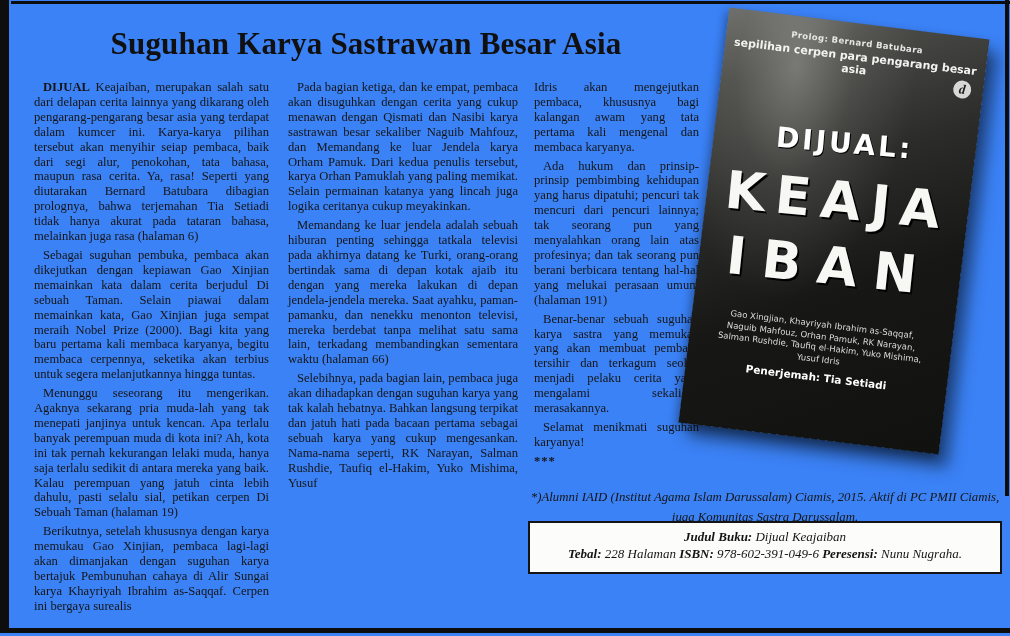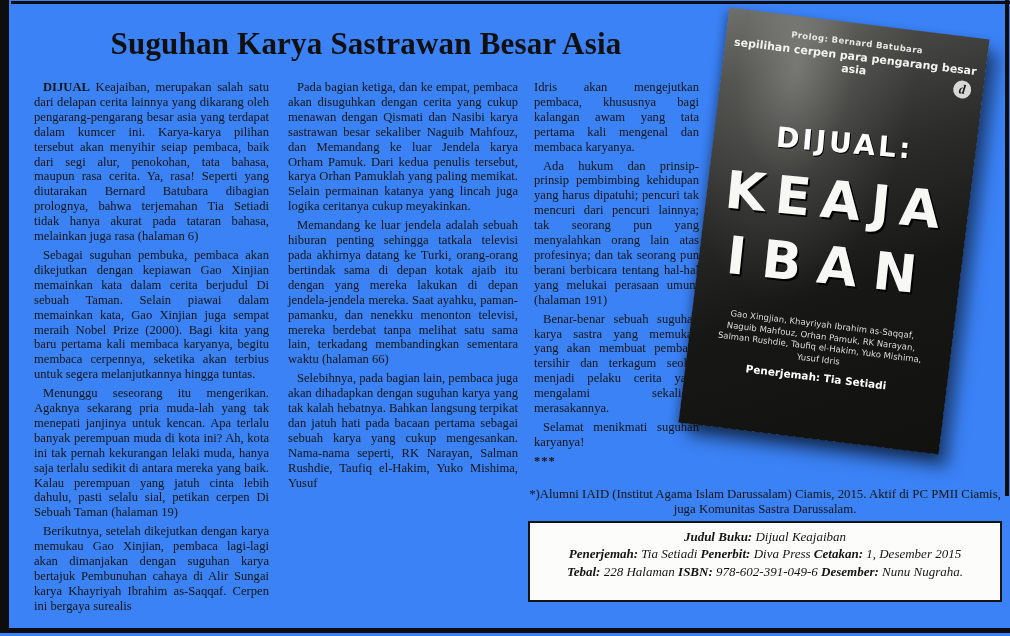--- a/index.html
+++ b/index.html
@@ -29,27 +29,27 @@
   .col-1 { left:30px;  width:243px; }
   .col-2 { left:284px; width:238px; }
   .col-3 { left:530px; width:173px; }
   .col p { margin:4px; text-indent:9px; }
   .col p.no-indent { text-indent:0; }
   .col p.stars { font-weight:bold; text-indent:0; text-align:left; letter-spacing:1px; }
   .col p b { font-weight:bold; }
 
   .footnote {
     position:absolute; left:528px; top:487px; width:474px;
-    font-size:12.8px; line-height:15px;
+    font-style:italic; font-size:12.8px; line-height:20px;
     text-align:center; color:#151515;
   }
 
   .book-box {
     position:absolute; left:528px; top:521px; width:474px;
-    border:2px solid #141414; padding:5px 12px 20px 12px;
+    border:2px solid #141414; padding:5px 12px 9px 12px;
     font-style:italic; font-size:13px; line-height:17.4px;
     text-align:center; color:#141414; background:#fcfcfa;
   }
   .book-box b { font-weight:bold; }
 
   
   .cover {
     position:absolute; left:703px; top:22px; width:262px; height:418px;
     transform:rotate(7deg);
     background:
@@ -80,41 +80,40 @@
   <div class="edge-top"></div>
   <div class="edge-bottom"></div>
   <div class="edge-right"></div>
 
   <h1 class="headline">Suguhan Karya Sastrawan Besar Asia</h1>
 
   <div class="col col-1">
       <p><b>DIJUAL</b> Keajaiban, merupakan salah satu dari delapan cerita lainnya yang dikarang oleh pengarang-pengarang besar asia yang terdapat dalam kumcer ini. Karya-karya pilihan tersebut akan menyihir seiap pembaca, baik dari segi alur, penokohan, tata bahasa, maupun rasa cerita. Ya, rasa! Seperti yang diutarakan Bernard Batubara dibagian prolognya, bahwa terjemahan Tia Setiadi tidak hanya akurat pada tataran bahasa, melainkan juga rasa (halaman 6)</p>
       <p>Sebagai suguhan pembuka, pembaca akan dikejutkan dengan kepiawan Gao Xinjian memainkan kata dalam cerita berjudul Di sebuah Taman. Selain piawai dalam memainkan kata, Gao Xinjian juga sempat meraih Nobel Prize (2000). Bagi kita yang baru pertama kali membaca karyanya, begitu membaca cerpennya, seketika akan terbius untuk segera melanjutkannya hingga tuntas.</p>
       <p>Menunggu seseorang itu mengerikan. Agaknya sekarang pria muda-lah yang tak menepati janjinya untuk kencan. Apa terlalu banyak perempuan muda di kota ini? Ah, kota ini tak pernah kekurangan lelaki muda, hanya saja terlalu sedikit di antara mereka yang baik. Kalau perempuan yang jatuh cinta lebih dahulu, pasti selalu sial, petikan cerpen Di Sebuah Taman (halaman 19)</p>
-      <p>Berikutnya, setelah dikejutkan dengan karya memukau Gao Xinjian, pembaca lagi-lagi akan dimanjakan dengan suguhan karya bertajuk Pembunuhan cahaya di Alir Sungai karya Khayriyah Ibrahim as-Saqqaf. Cerpen ini bergaya surealis</p>
+      <p>Berikutnya, setelah khususnya dengan karya memukau Gao Xinjian, pembaca lagi-lagi akan dimanjakan dengan suguhan karya bertajuk Pembunuhan cahaya di Alir Sungai karya Khayriyah Ibrahim as-Saqqaf. Cerpen ini bergaya surealis</p>
     </div>
   <div class="col col-2">
       <p>Pada bagian ketiga, dan ke empat, pembaca akan disuguhkan dengan cerita yang cukup menawan dengan Qismati dan Nasibi karya sastrawan besar sekaliber Naguib Mahfouz, dan Memandang ke luar Jendela karya Orham Pamuk. Dari kedua penulis tersebut, karya Orhan Pamuklah yang paling memikat. Selain permainan katanya yang lincah juga logika ceritanya cukup meyakinkan.</p>
       <p>Memandang ke luar jendela adalah sebuah hiburan penting sehingga tatkala televisi pada akhirnya datang ke Turki, orang-orang bertindak sama di depan kotak ajaib itu dengan yang mereka lakukan di depan jendela-jendela mereka. Saat ayahku, paman-pamanku, dan nenekku menonton televisi, mereka berdebat tanpa melihat satu sama lain, terkadang membandingkan sementara waktu (halaman 66)</p>
       <p>Selebihnya, pada bagian lain, pembaca juga akan dihadapkan dengan suguhan karya yang tak kalah hebatnya. Bahkan langsung terpikat dan jatuh hati pada bacaan pertama sebagai sebuah karya yang cukup mengesankan. Nama-nama seperti, RK Narayan, Salman Rushdie, Taufiq el-Hakim, Yuko Mishima, Yusuf</p>
     </div>
   <div class="col col-3">
       <p class="no-indent">Idris akan mengejutkan pembaca, khususnya bagi kalangan awam yang tata pertama kali mengenal dan membaca karyanya.</p>
       <p>Ada hukum dan prinsip-prinsip pembimbing kehidupan yang harus dipatuhi; pencuri tak mencuri dari pencuri lainnya; tak seorang pun yang menyalahkan orang lain atas profesinya; dan tak seorang pun berani berbicara tentang hal-hal yang melukai perasaan umum (halaman 191)</p>
       <p>Benar-benar sebuah suguhan karya sastra yang memukau yang akan membuat pembaca tersihir dan terkagum seolah menjadi pelaku cerita yang mengalami sekaligus merasakannya.</p>
       <p>Selamat menikmati suguhan karyanya!</p>
       <p class="stars">***</p>
     </div>
 
   <div class="footnote">*)Alumni IAID (Institut Agama Islam Darussalam) Ciamis, 2015. Aktif di PC PMII Ciamis, juga Komunitas Sastra Darussalam.</div>
 
   <div class="book-box">
       <div><b>Judul Buku:</b><span> Dijual Keajaiban</span></div>
-      <div><b>Penerjemah:</b><span> Tia Setiadi </span><b>Penerbit:</b><span> Diva Press </span><b>Cetakan:</b><span> 1, Desember 2015</span></div>
-      <div><b>Tebal:</b><span> 228 Halaman </span><b>ISBN:</b><span> 978-602-391-049-6 </span><b>Desember:</b><span> Nunu Nugraha.</span></div>
+      <div><b>Tebal:</b><span> 228 Halaman </span><b>ISBN:</b><span> 978-602-391-049-6 </span><b>Peresensi:</b><span> Nunu Nugraha.</span></div>
     </div>
 
   <div class="cover">
     <div class="abs cover-prolog">Prolog: Bernard Batubara</div>
     <div class="abs cover-tagline">sepilihan cerpen para pengarang besar asia</div>
     <div class="cover-logo">d</div>
     <div class="abs cover-dijual">DIJUAL:</div>
     <div class="abs cover-keaja">KEAJA</div>
     <div class="abs cover-iban">IBAN</div>
     <div class="abs cover-authors">Gao Xingjian, Khayriyah Ibrahim as-Saqqaf, Naguib Mahfouz, Orhan Pamuk, RK Narayan, Salman Rushdie, Taufiq el-Hakim, Yuko Mishima, Yusuf Idris</div>

